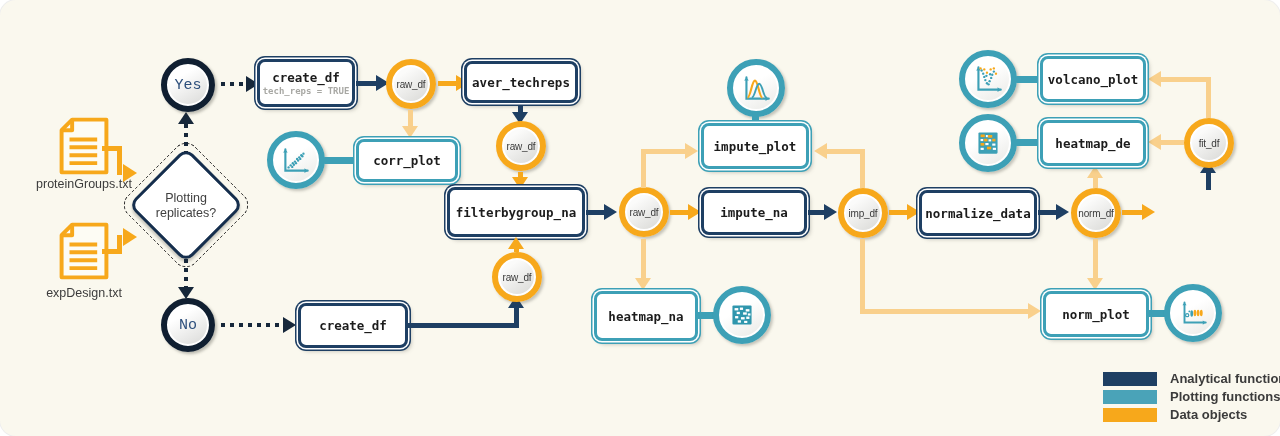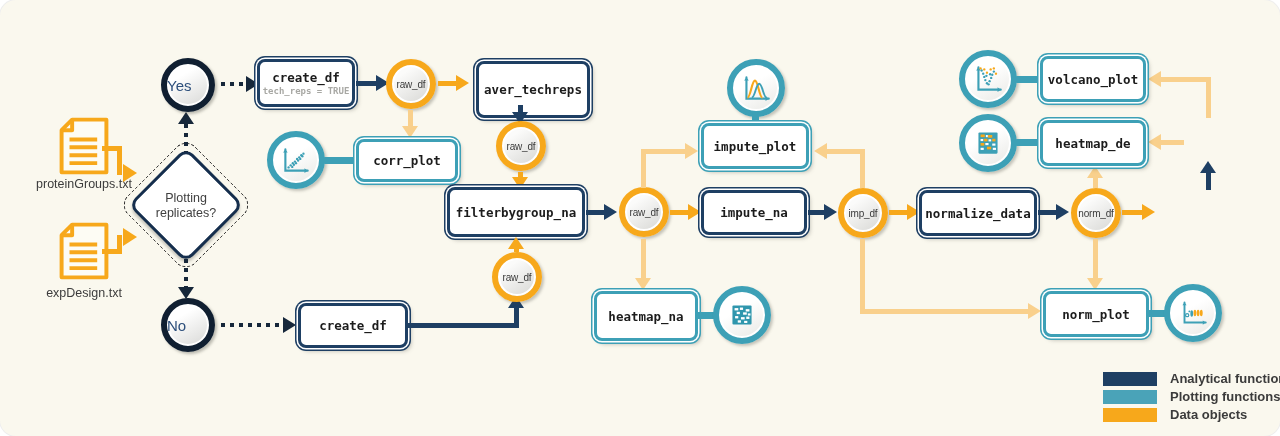--- a/index.html
+++ b/index.html
@@ -29,22 +29,22 @@
     box-shadow: inset 0 0 0 2px #fff, 2px 2px 3px rgba(70,70,60,0.3);
     display: flex; align-items: center; justify-content: center;
     font-size: 10px; color: #3a3a3a; letter-spacing: -0.2px;
   }
   
   .yn-circle {
     position: absolute; width: 54px; height: 54px; border-radius: 50%;
     border: 6px solid #101f31;
     background: linear-gradient(150deg, #ffffff 30%, #d7d7d5 100%);
     box-shadow: inset 0 0 0 2px #fff, 2px 2px 3px rgba(70,70,60,0.35);
-    display: flex; align-items: center; justify-content: flex-start;
-    font-size: 15px; color: #2d4f7c;
+    display: flex; align-items: center; justify-content: center;
+    font-size: 15px; color: #2d4f7c; font-family: Liberation Mono, monospace;
   }
   
   .diamond-dashed {
     position: absolute; left: 138px; top: 157px; width: 96px; height: 96px;
     border: 1.6px dashed #222; border-radius: 14px; transform: rotate(45deg);
   }
   .diamond-solid {
     position: absolute; left: 145px; top: 164px; width: 82px; height: 82px;
     background: #fff; border: 3.5px solid #152e4d; border-radius: 10px;
     transform: rotate(45deg);
@@ -147,21 +147,21 @@
   <div class="data-circle" style="left:386px;top:59px">
     <span>raw_df</span>
   </div>
 
   <div class="seg" style="--c:#f7a81b;left:438px;top:81px;width:20px;height:5px"></div>
   <div class="ah ah-r" style="--c:#f7a81b;left:456px;top:75px"></div>
 
   <div class="seg" style="--c:#f9d08c;left:408px;top:110px;width:5px;height:17px"></div>
   <div class="ah ah-d" style="--c:#f9d08c;left:402px;top:126px"></div>
 
-  <div class="pill analytical" style="left:476px;top:61px;width:114px;height:57px">
+  <div class="pill analytical" style="left:464px;top:61px;width:114px;height:42px">
     <span>aver_techreps</span>
   </div>
   <div class="seg" style="--c:#1e3f63;left:518px;top:105px;width:5px;height:9px"></div>
   <div class="ah ah-d" style="--c:#1e3f63;left:512px;top:112px"></div>
 
   <div class="icon-circle" style="left:267px;top:131px">
     <svg width="34" height="34" viewBox="0 0 32 32" fill="none">
       <path d="M6 6 V26 H27" stroke="#3da0b6" stroke-width="2" stroke-linecap="round"></path>
       <path d="M6 6 l-2.2 3 h4.4 z M27 26 l-3 -2.2 v4.4 z" fill="#3da0b6"></path>
       <g fill="#3da0b6">
@@ -295,20 +295,23 @@
 
   <div class="seg" style="--c:#f9d08c;left:1093px;top:177px;width:5px;height:11px"></div>
   <div class="ah ah-u" style="--c:#f9d08c;left:1087px;top:166px"></div>
 
   <div class="seg" style="--c:#f9d08c;left:1093px;top:239px;width:5px;height:40px"></div>
   <div class="ah ah-d" style="--c:#f9d08c;left:1087px;top:278px"></div>
 
   <div class="seg" style="--c:#1e3f63;left:1206px;top:172px;width:5px;height:18px"></div>
   <div class="ah ah-u" style="--c:#1e3f63;left:1200px;top:161px"></div>
 
+  <div class="data-circle" style="left:1184px;top:118px">
+    <span>fit_df</span>
+  </div>
 
   <div class="seg" style="--c:#f9d08c;left:1161px;top:140px;width:23px;height:5px"></div>
   <div class="ah ah-l" style="--c:#f9d08c;left:1148px;top:134px"></div>
 
   <div class="seg" style="--c:#f9d08c;left:1206px;top:79px;width:5px;height:39px"></div>
   <div class="seg" style="--c:#f9d08c;left:1161px;top:77px;width:50px;height:5px"></div>
   <div class="ah ah-l" style="--c:#f9d08c;left:1148px;top:71px"></div>
 
   <div class="icon-circle" style="left:959px;top:50px">
     <svg width="34" height="34" viewBox="0 0 32 32" fill="none">

